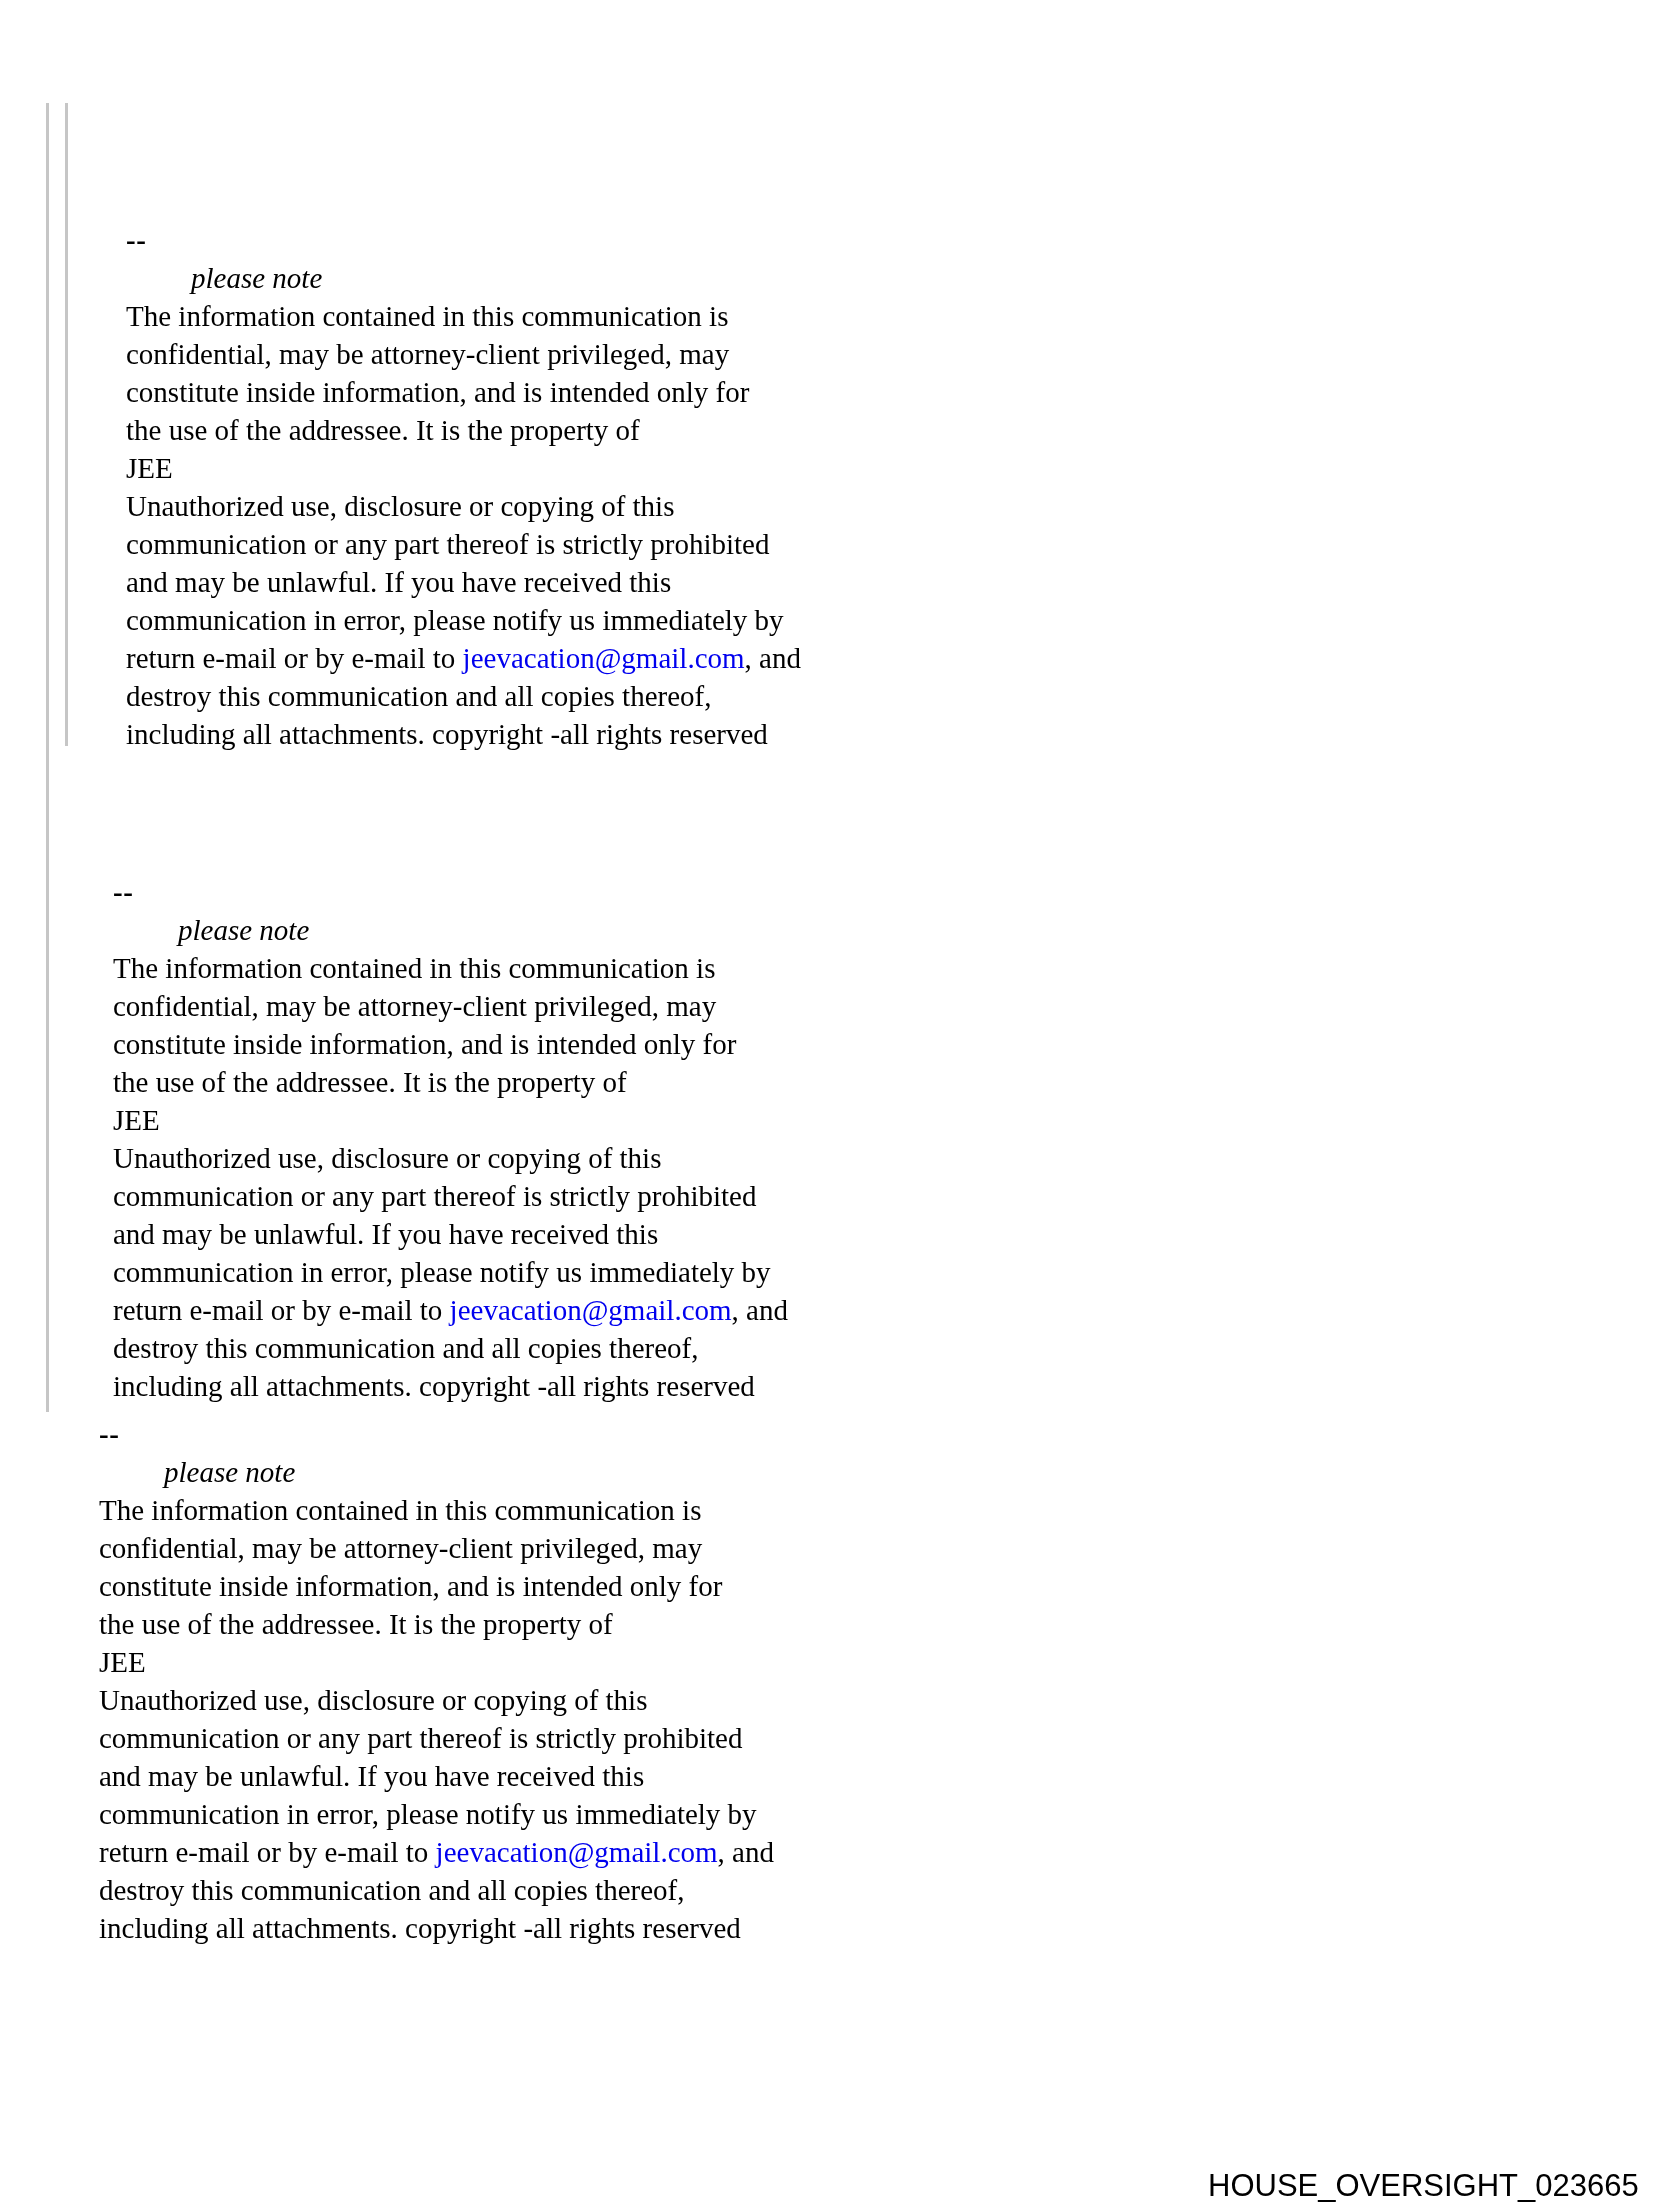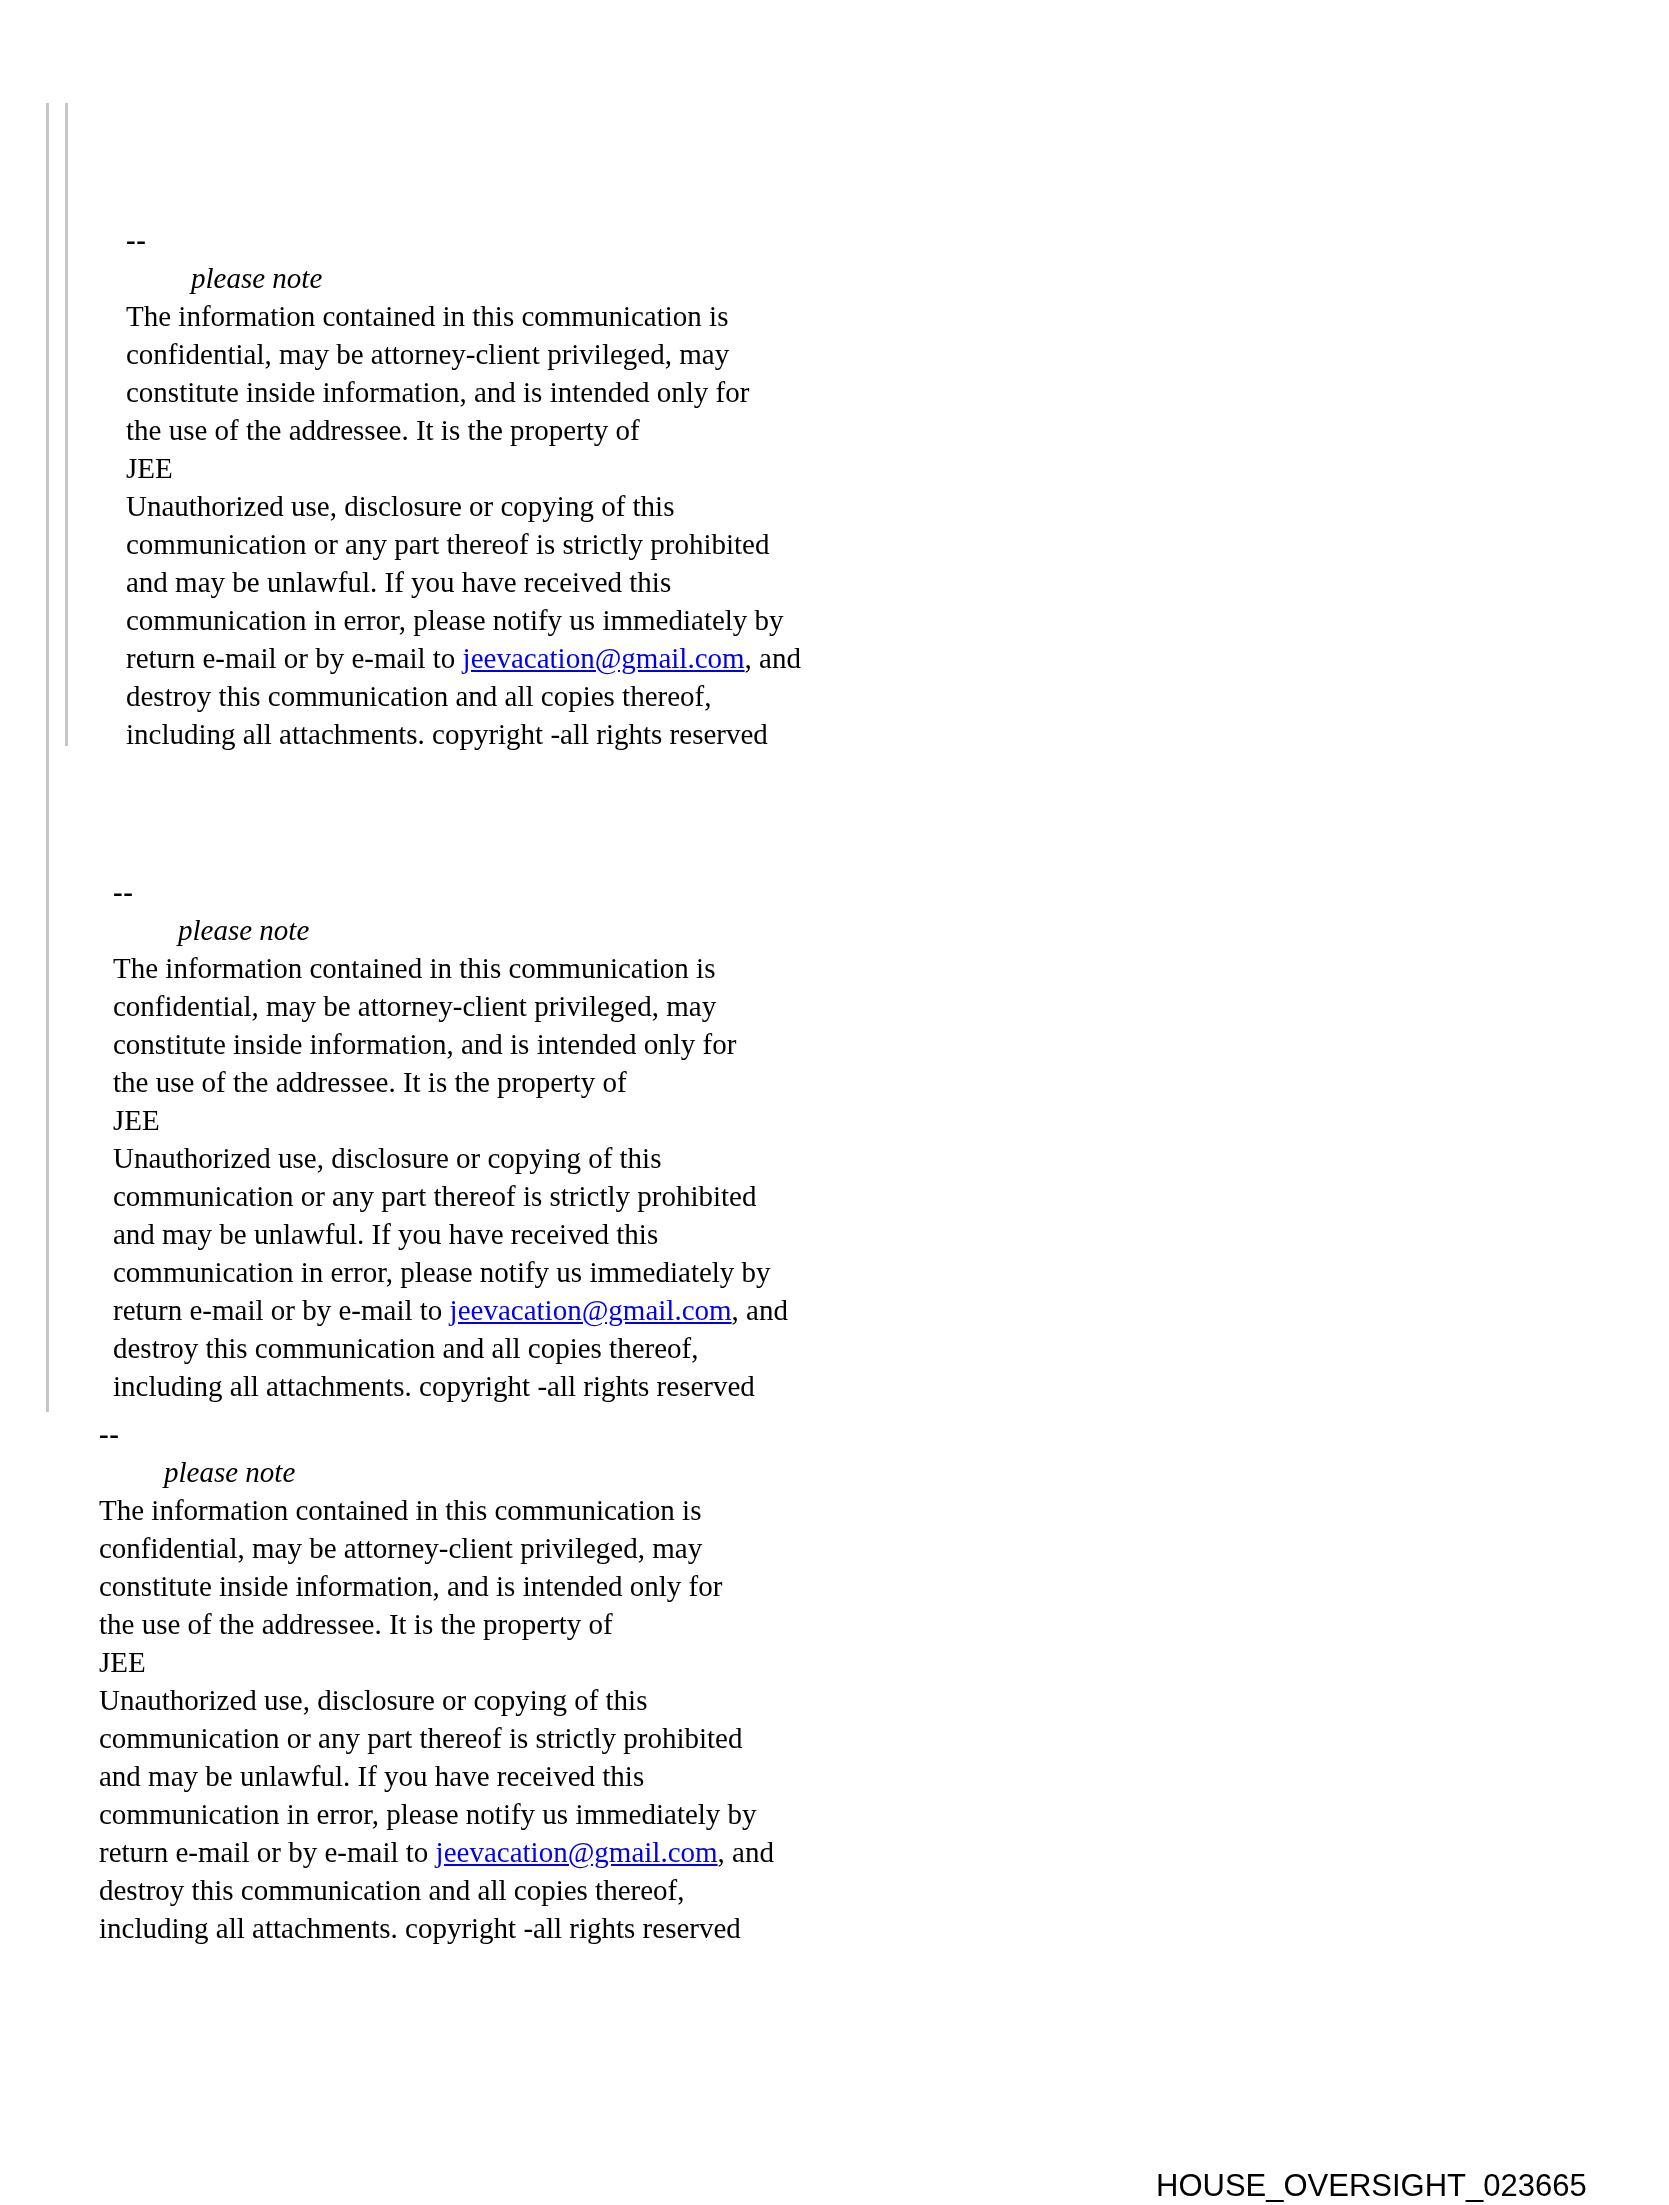--- a/index.html
+++ b/index.html
@@ -40,27 +40,26 @@
   }
   .disclaimer-block.depth-2 { left: 126px; top: 221px;  }
   .disclaimer-block.depth-1 { left: 113px; top: 873px; }
   .disclaimer-block.depth-0 { left: 99px; top: 1415px; }
 
   .separator { font-weight: bold; letter-spacing: 0.7px; }
   .note-heading { padding-left: 65px; font-style: italic; }
   .line { }
   .email-link {
     color: var(--link-color);
-    text-decoration: underline;
     cursor: pointer;
     text-align: right;
   }
   .bates {
     position: absolute;
-    left: 1156px;
+    left: 1208px;
     top: 2169px;
     font-family: "Liberation Sans", sans-serif;
     font-size: 31px;
     line-height: 33px;
     color: var(--text-color);
     letter-spacing: 0px;
     white-space: nowrap;
   }
 </style>
 </head>

